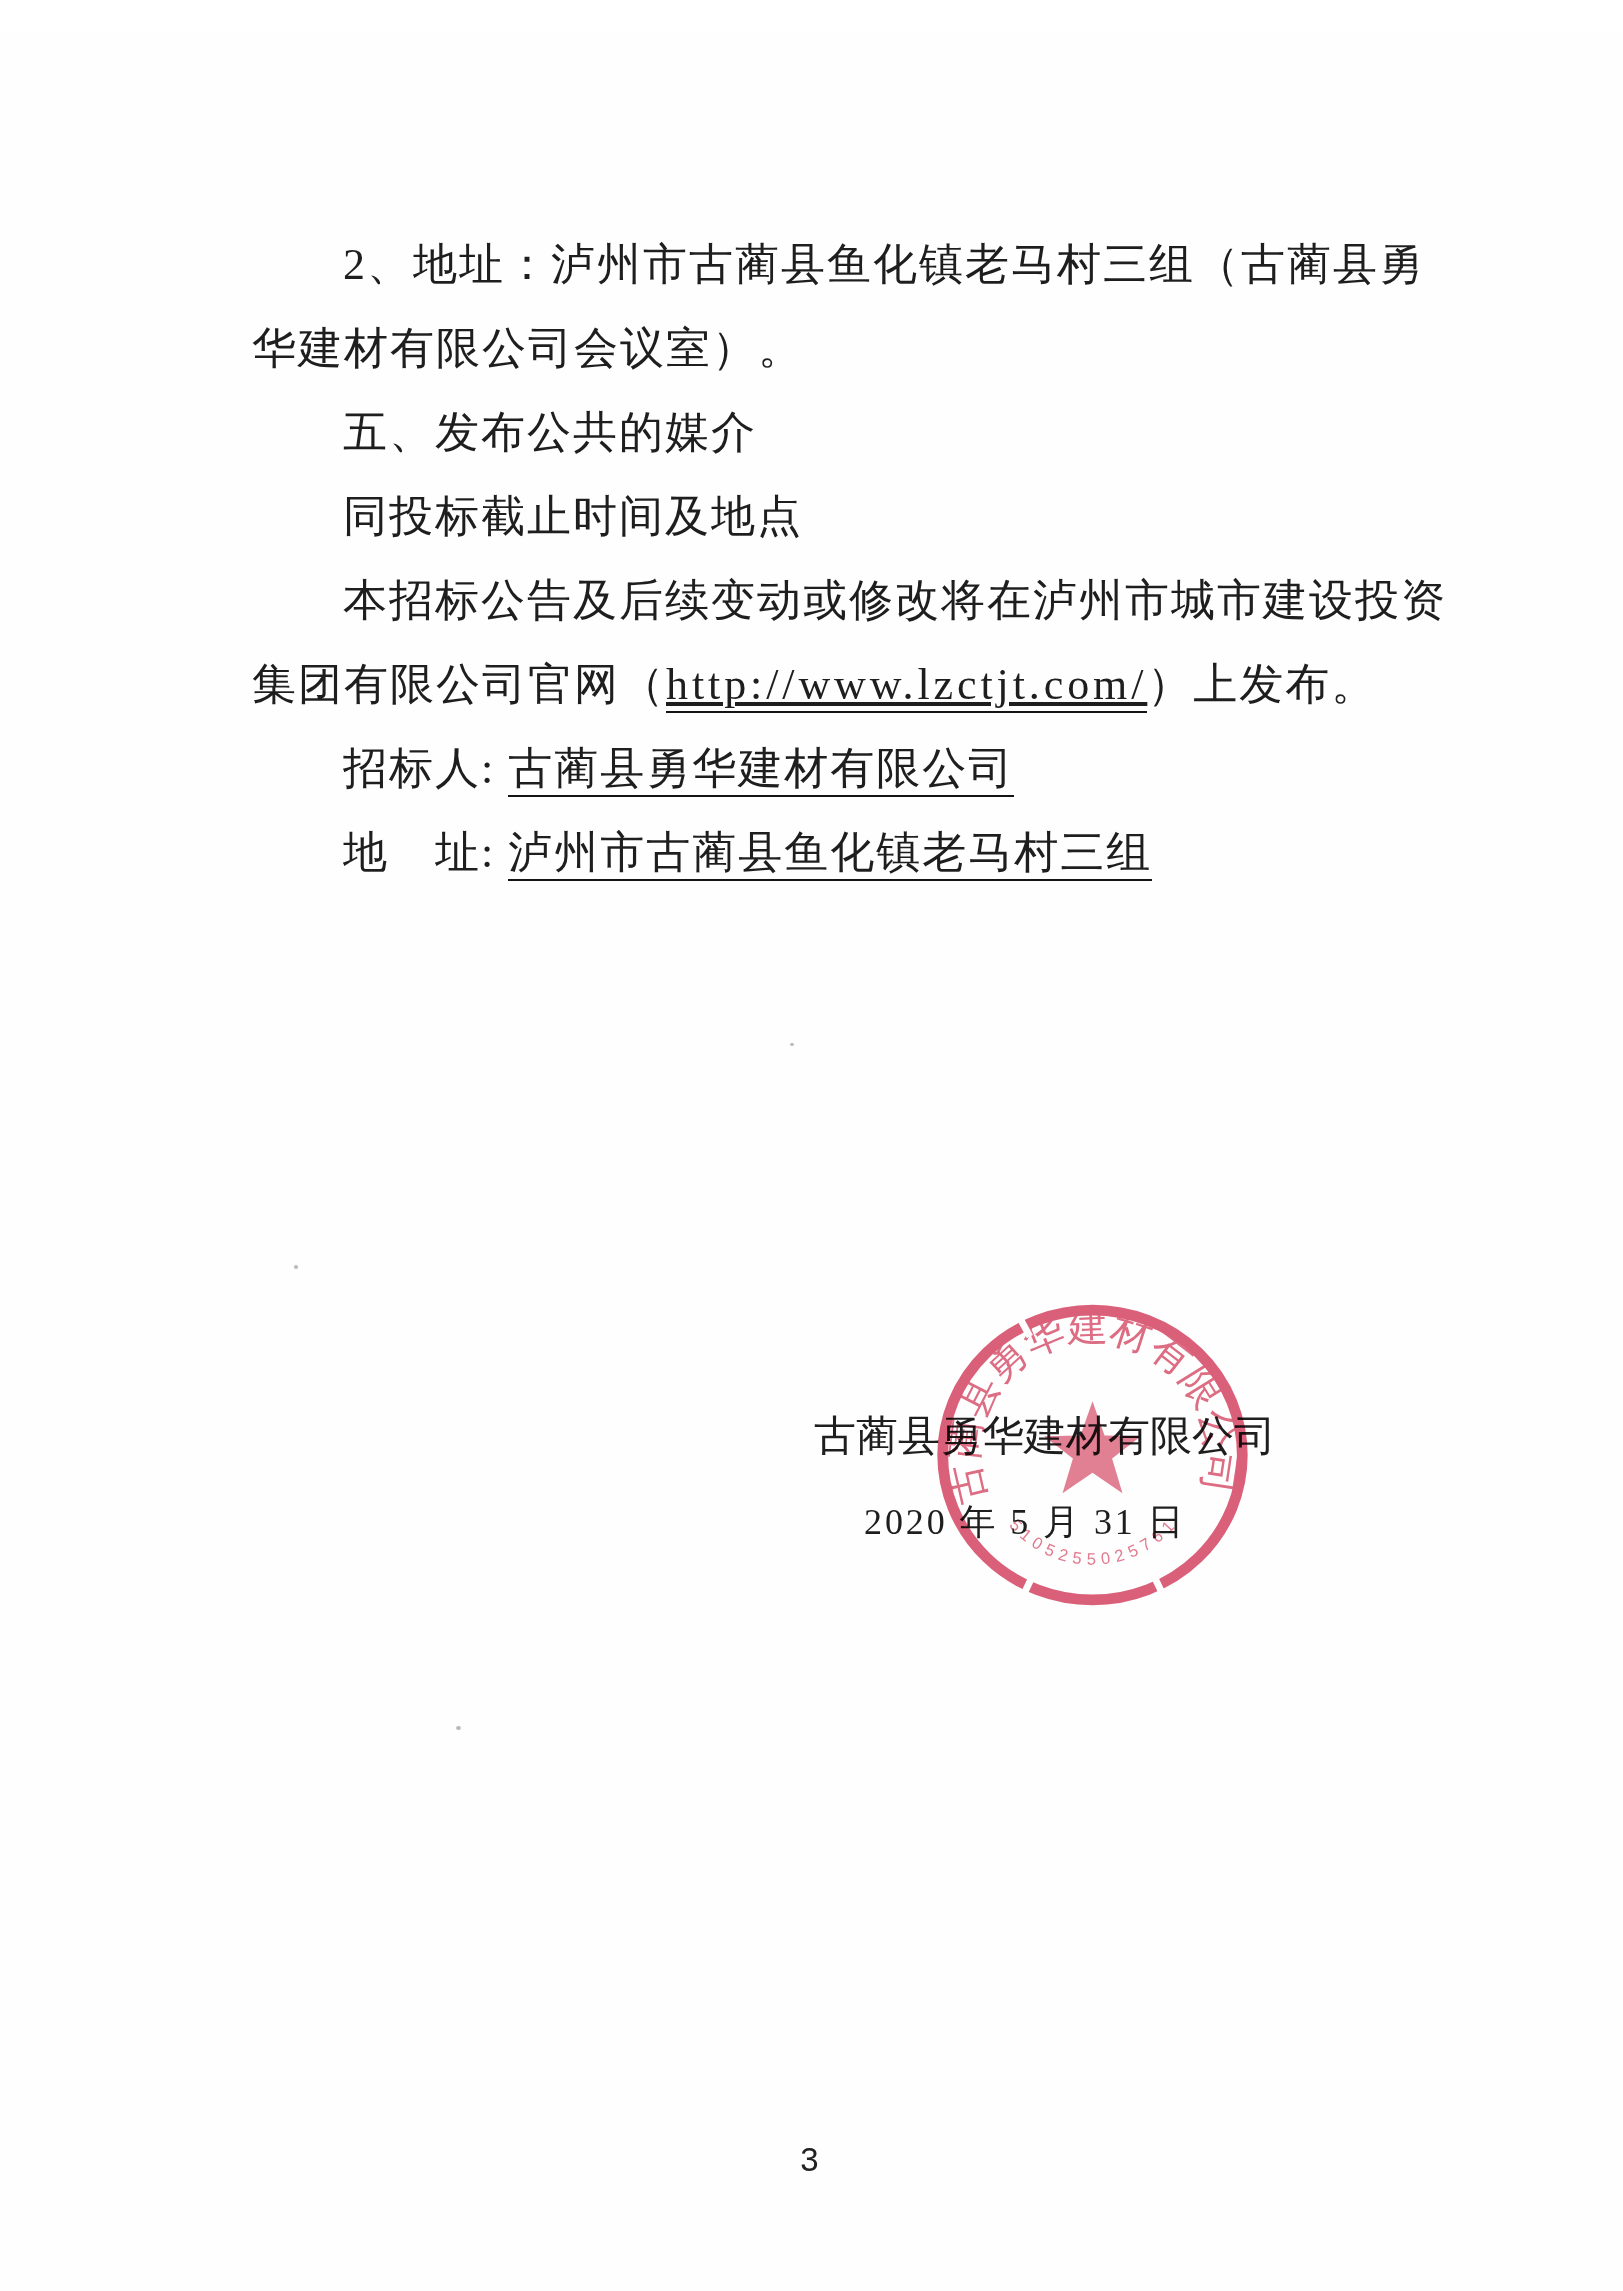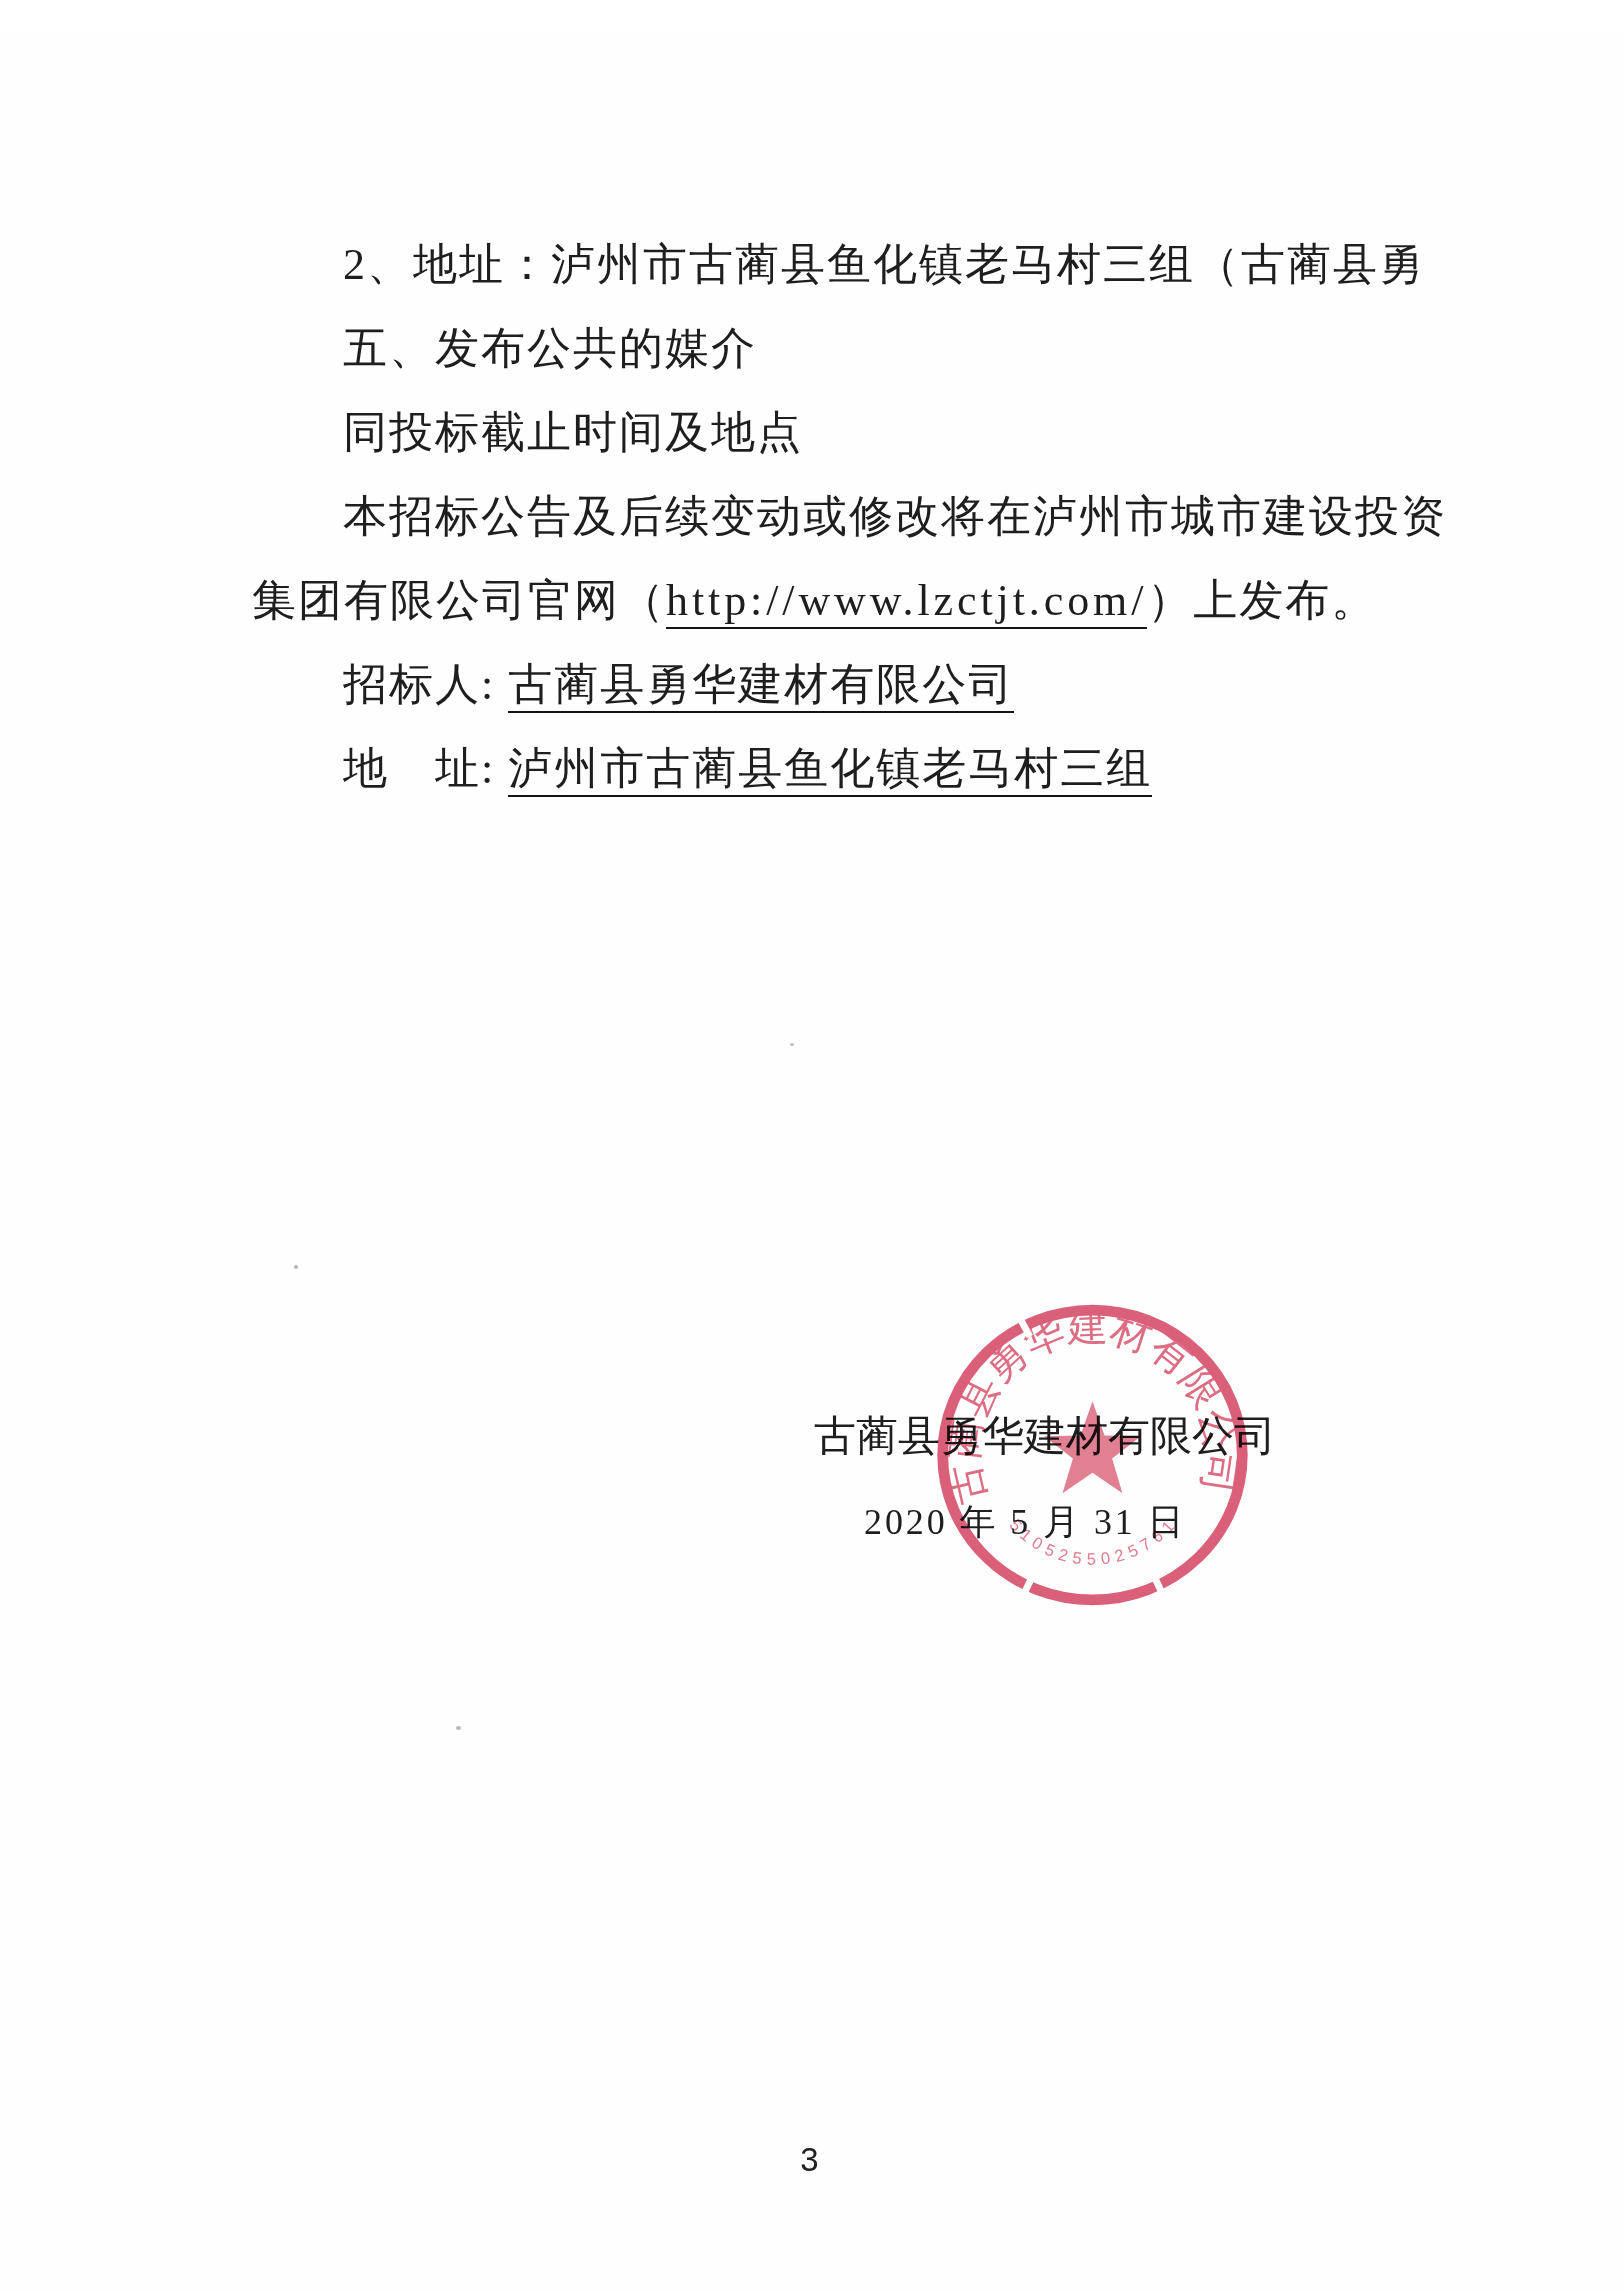--- a/index.html
+++ b/index.html
@@ -22,21 +22,21 @@
     line-height:84px;
     font-size:44px;
     letter-spacing:2px;
     white-space:nowrap;
   }
   .line.indent{padding-left:91px;}
   .u{
     border-bottom:2.9px solid #141414;
     padding-bottom:2px;
   }
-  .latin{letter-spacing:3.9px;}
+  .latin{letter-spacing:3.9px;text-decoration:underline;}
   .signature{
     position:absolute;
     left:0;top:0;width:1623px;height:2292px;
     pointer-events:none;
   }
   .sig-company{
     position:absolute;
     left:814px;top:1376px;
     font-size:42px;
     letter-spacing:0px;
@@ -74,20 +74,21 @@
   .speck.s2{left:456px;top:1694px;width:4.9px;height:3.9px;}
   .speck.s3{left:790px;top:1011px;width:3.9px;height:2.9px;}
 </style>
 </head>
 <body>
 
 <div class="page">
 
   <div class="content">
       <div class="line indent"><span>2、地址：泸州市古蔺县鱼化镇老马村三组（古蔺县勇</span></div>
+      <div class="line"><span>华建材有限公司会议室）。</span></div>
       <div class="line indent"><span>五、发布公共的媒介</span></div>
       <div class="line indent"><span>同投标截止时间及地点</span></div>
       <div class="line indent"><span>本招标公告及后续变动或修改将在泸州市城市建设投资</span></div>
       <div class="line"><span>集团有限公司官网（</span><span class="u latin">http://www.lzctjt.com/</span><span>）上发布。</span></div>
       <div class="line indent"><span>招标人: </span><span class="u">古蔺县勇华建材有限公司</span></div>
       <div class="line indent"><span>地　址: </span><span class="u">泸州市古蔺县鱼化镇老马村三组</span></div>
     </div>
 
   <div class="signature">
     <div class="sig-company">古蔺县勇华建材有限公司</div>

